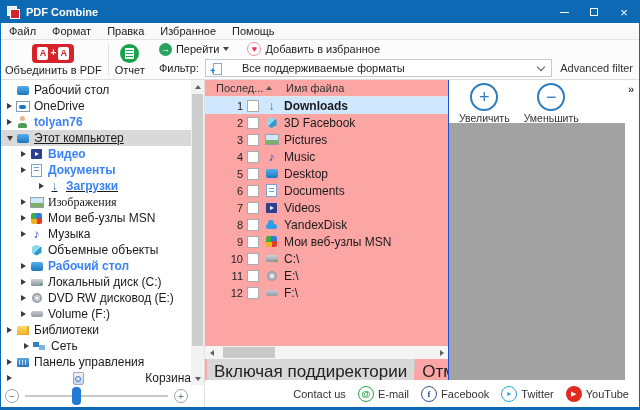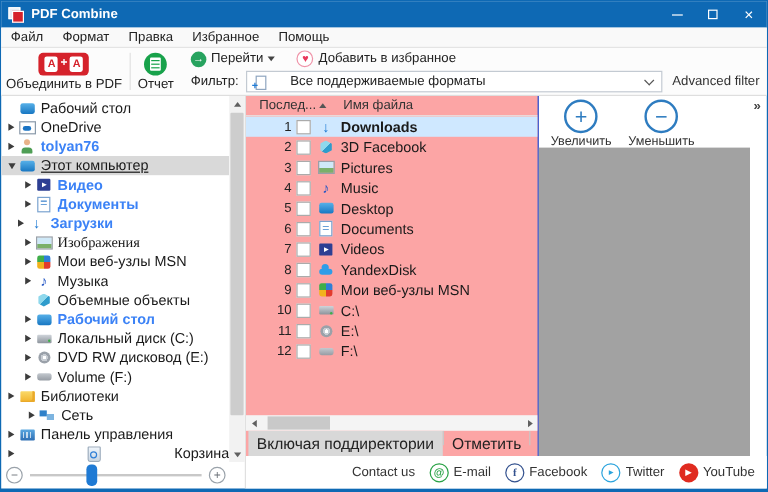--- a/index.html
+++ b/index.html
@@ -74,21 +74,21 @@
   .hdr-name{position:absolute;left:81px}
   .list-body{flex:1;min-height:0;overflow:hidden}
   .lrow{height:17px;display:flex;align-items:center;font-size:12px;color:#1a1a1a;white-space:nowrap}
   .lrow.sel{background:#cfe8ff;font-weight:bold}
   .lnum{width:42px;text-align:right;padding-right:4px;flex:none;font-size:11px;color:#222;font-weight:normal}
   .cb{width:12px;height:12px;background:#fff;border:1px solid #ababab;flex:none;margin-right:5px}
   .lname{margin-left:5px}
   .hscroll{height:13px;flex:none;background:#f4f4f4;display:flex;align-items:center}
   .h-thumb{width:52px;height:11px;background:#c9c9c9;margin-left:5px}
   .h-filler{flex:1}
-  .tabs{height:21px;flex:none;display:flex;align-items:flex-start;font-size:13px;color:#222;white-space:nowrap;overflow:hidden;padding-left:2px}
+  .tabs{height:21px;flex:none;display:flex;align-items:flex-start;font-size:17px;color:#222;white-space:nowrap;overflow:hidden;padding-left:2px}
   .tab{padding:3px 7px;flex:none}
   .tab.active{background:#d8d8d8}
   .tab-sep{width:1px;height:12px;background:#c8c8c8;flex:none}
   
   .right-panel{flex:1;display:flex;flex-direction:column;min-width:0;position:relative}
   .preview-toolbar{height:43px;flex:none;display:flex;align-items:flex-start;gap:14px;padding:3px 0 0 10px}
   .zoom-block{display:flex;flex-direction:column;align-items:center;font-size:10.5px;color:#333;gap:1px}
   .zoom-btn{width:28px;height:28px;border-radius:50%;border:2px solid #2e7cc0;color:#2e7cc0;background:#fff;font-size:18px;line-height:1;display:flex;align-items:center;justify-content:center}
   .overflow-btn{position:absolute;top:3px;right:5px;font-size:11px;font-weight:bold;color:#444}
   .preview-area{flex:1;background:#a2a2a2;margin-right:14px}
@@ -239,21 +239,21 @@
               <span class="ic video-icon"></span>
               <span class="tlabel emph">Видео</span>
             </div>
             <div class="trow" style="padding-left: 17px;">
               <span class="exp">
                 <span class="exp-right"></span>
               </span>
               <span class="ic documents-icon"></span>
               <span class="tlabel emph">Документы</span>
             </div>
-            <div class="trow" style="padding-left: 11px;">
+            <div class="trow" style="padding-left: 35px; text-decoration: underline;">
               <span class="exp">
                 <span class="exp-right"></span>
               </span>
               <span class="ic downloads-icon"></span>
               <span class="tlabel emph">Загрузки</span>
             </div>
             <div class="trow" style="padding-left: 17px; font-family: Liberation Serif, serif;">
               <span class="exp">
                 <span class="exp-right"></span>
               </span>

